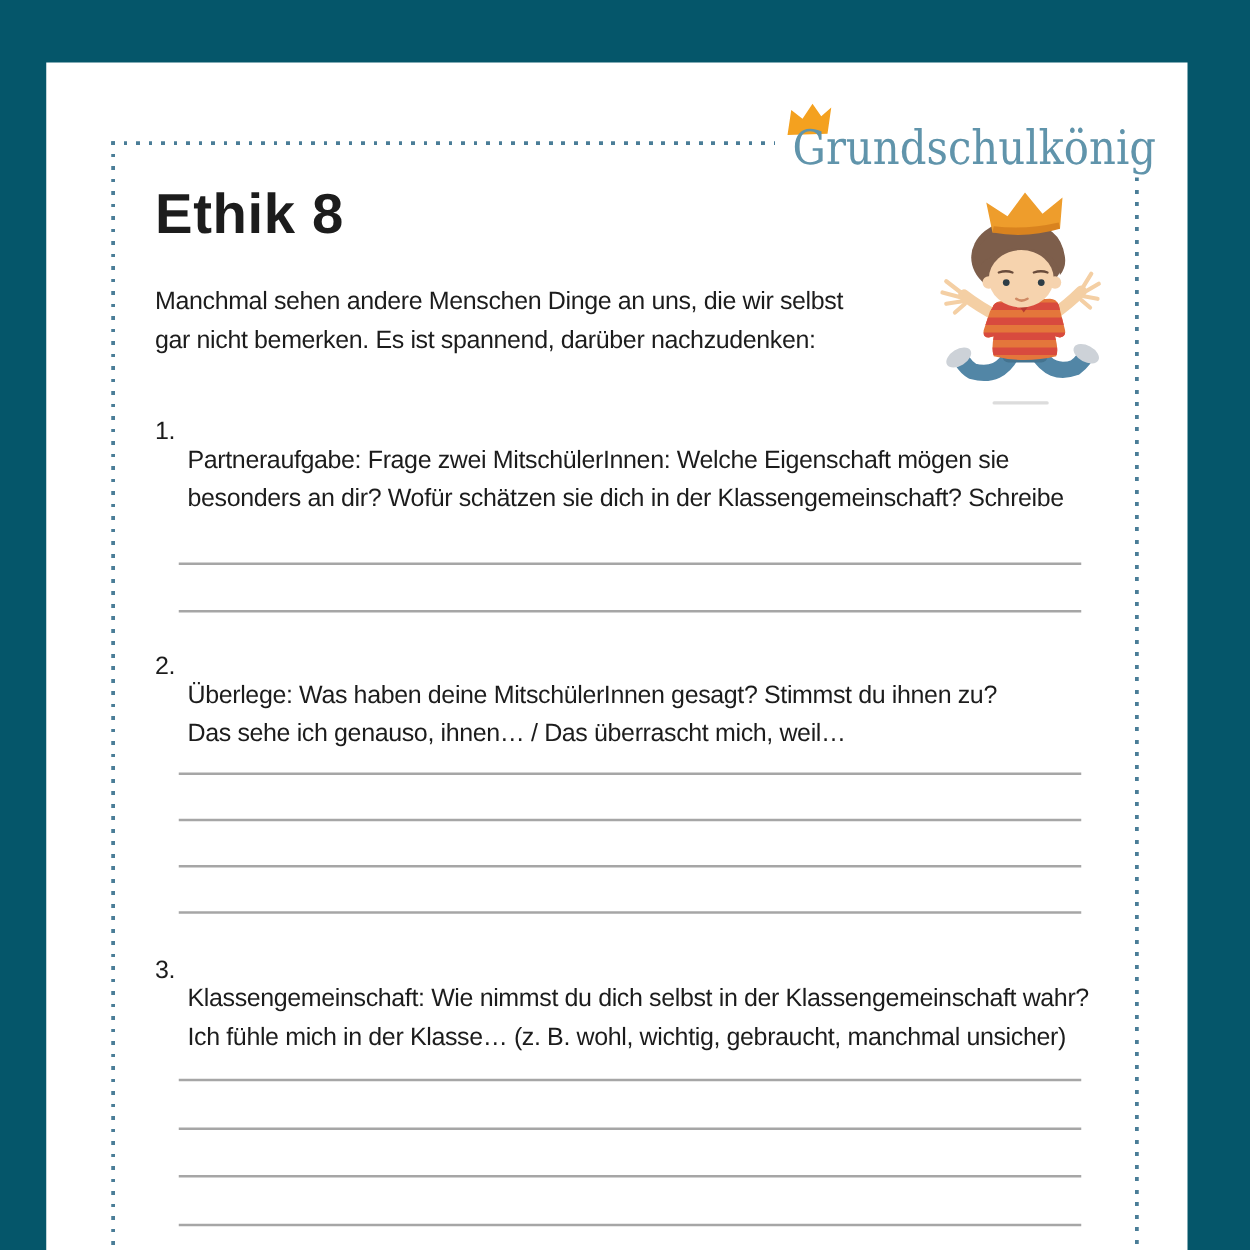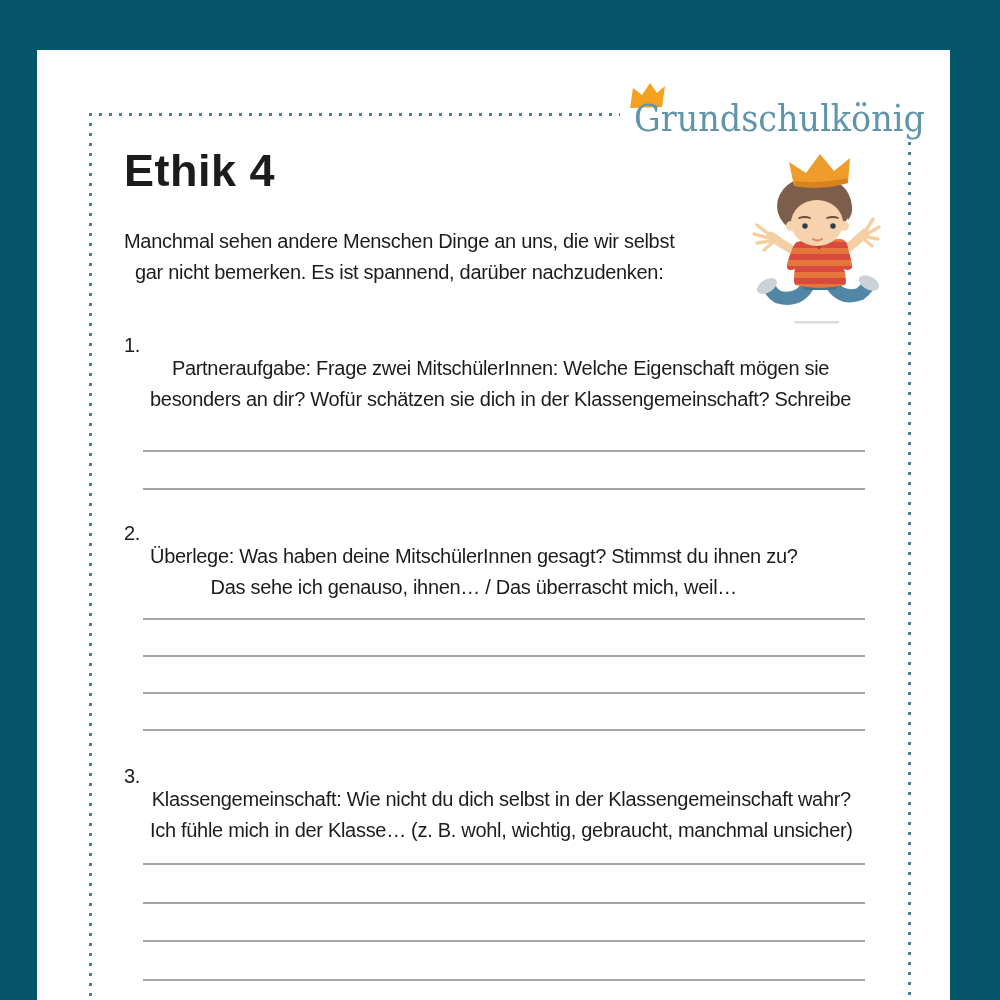--- a/index.html
+++ b/index.html
@@ -26,21 +26,21 @@
     font-family:"DejaVu Serif", serif;
     font-size:38px; line-height:1; color:#6094ab;
     transform:scaleX(0.88); transform-origin:left center;
     white-space:nowrap;
   }
   .title {
     position:absolute; left:124px; top:148px;
     font-size:45px; font-weight:600; line-height:1; letter-spacing:0.5px;
   }
   .para { position:absolute; font-size:20px; letter-spacing:-0.3px; }
-  .para .ln { display:block; line-height:31px; white-space:nowrap;text-align:center; }
+  .para .ln { display:block; line-height:31px; white-space:nowrap; }
   .intro { left:124px; top:226px; }
   .task { position:absolute; left:124px; }
   .task .tnum {
     position:absolute; left:0; top:0; font-size:20px; line-height:31px;
   }
   .task .tbody { margin-left:26px;margin-top:23px; }
   .wline {
     position:absolute; left:143px; width:722px; height:2px;
     background:#a6a6a6;
   }
@@ -54,21 +54,21 @@
 
 <div class="dot-h" style="left:89px; top:113px; width:531px;"></div>
 <div class="dot-v" style="left:89px; top:113px; height:887px;"></div>
 <div class="dot-v" style="left:908px; top:142px; height:858px;"></div>
 
 <svg class="crown-svg" width="40" height="28" viewBox="0 0 40 28">
   <polygon points="3,26 6,6 15,13 23,1 30,11 38,4 35,25" fill="#f4a11f"></polygon>
 </svg>
 <div class="logo-text">Grundschulkönig</div>
 
-<div class="title">Ethik 4</div>
+<div class="title">Ethik 8</div>
 
 <div class="para intro">
   <span class="ln">Manchmal sehen andere Menschen Dinge an uns, die wir selbst</span>
   <span class="ln">gar nicht bemerken. Es ist spannend, darüber nachzudenken:</span>
 </div>
 
 <div class="task para" style="top:330px;">
   <span class="tnum">1.</span>
   <div class="tbody">
     <span class="ln">Partneraufgabe: Frage zwei MitschülerInnen: Welche Eigenschaft mögen sie</span>
@@ -86,21 +86,21 @@
   </div>
 </div>
 <div class="wline" style="top:618px;"></div>
 <div class="wline" style="top:655px;"></div>
 <div class="wline" style="top:692px;"></div>
 <div class="wline" style="top:729px;"></div>
 
 <div class="task para" style="top:761px;">
   <span class="tnum">3.</span>
   <div class="tbody">
-    <span class="ln">Klassengemeinschaft: Wie nicht du dich selbst in der Klassengemeinschaft wahr?</span>
+    <span class="ln">Klassengemeinschaft: Wie nimmst du dich selbst in der Klassengemeinschaft wahr?</span>
     <span class="ln">Ich fühle mich in der Klasse… (z. B. wohl, wichtig, gebraucht, manchmal unsicher)</span>
   </div>
 </div>
 <div class="wline" style="top:863px;"></div>
 <div class="wline" style="top:902px;"></div>
 <div class="wline" style="top:940px;"></div>
 <div class="wline" style="top:979px;"></div>
 
 <svg class="boy-svg" width="142" height="178" viewBox="0 0 142 178">
 

